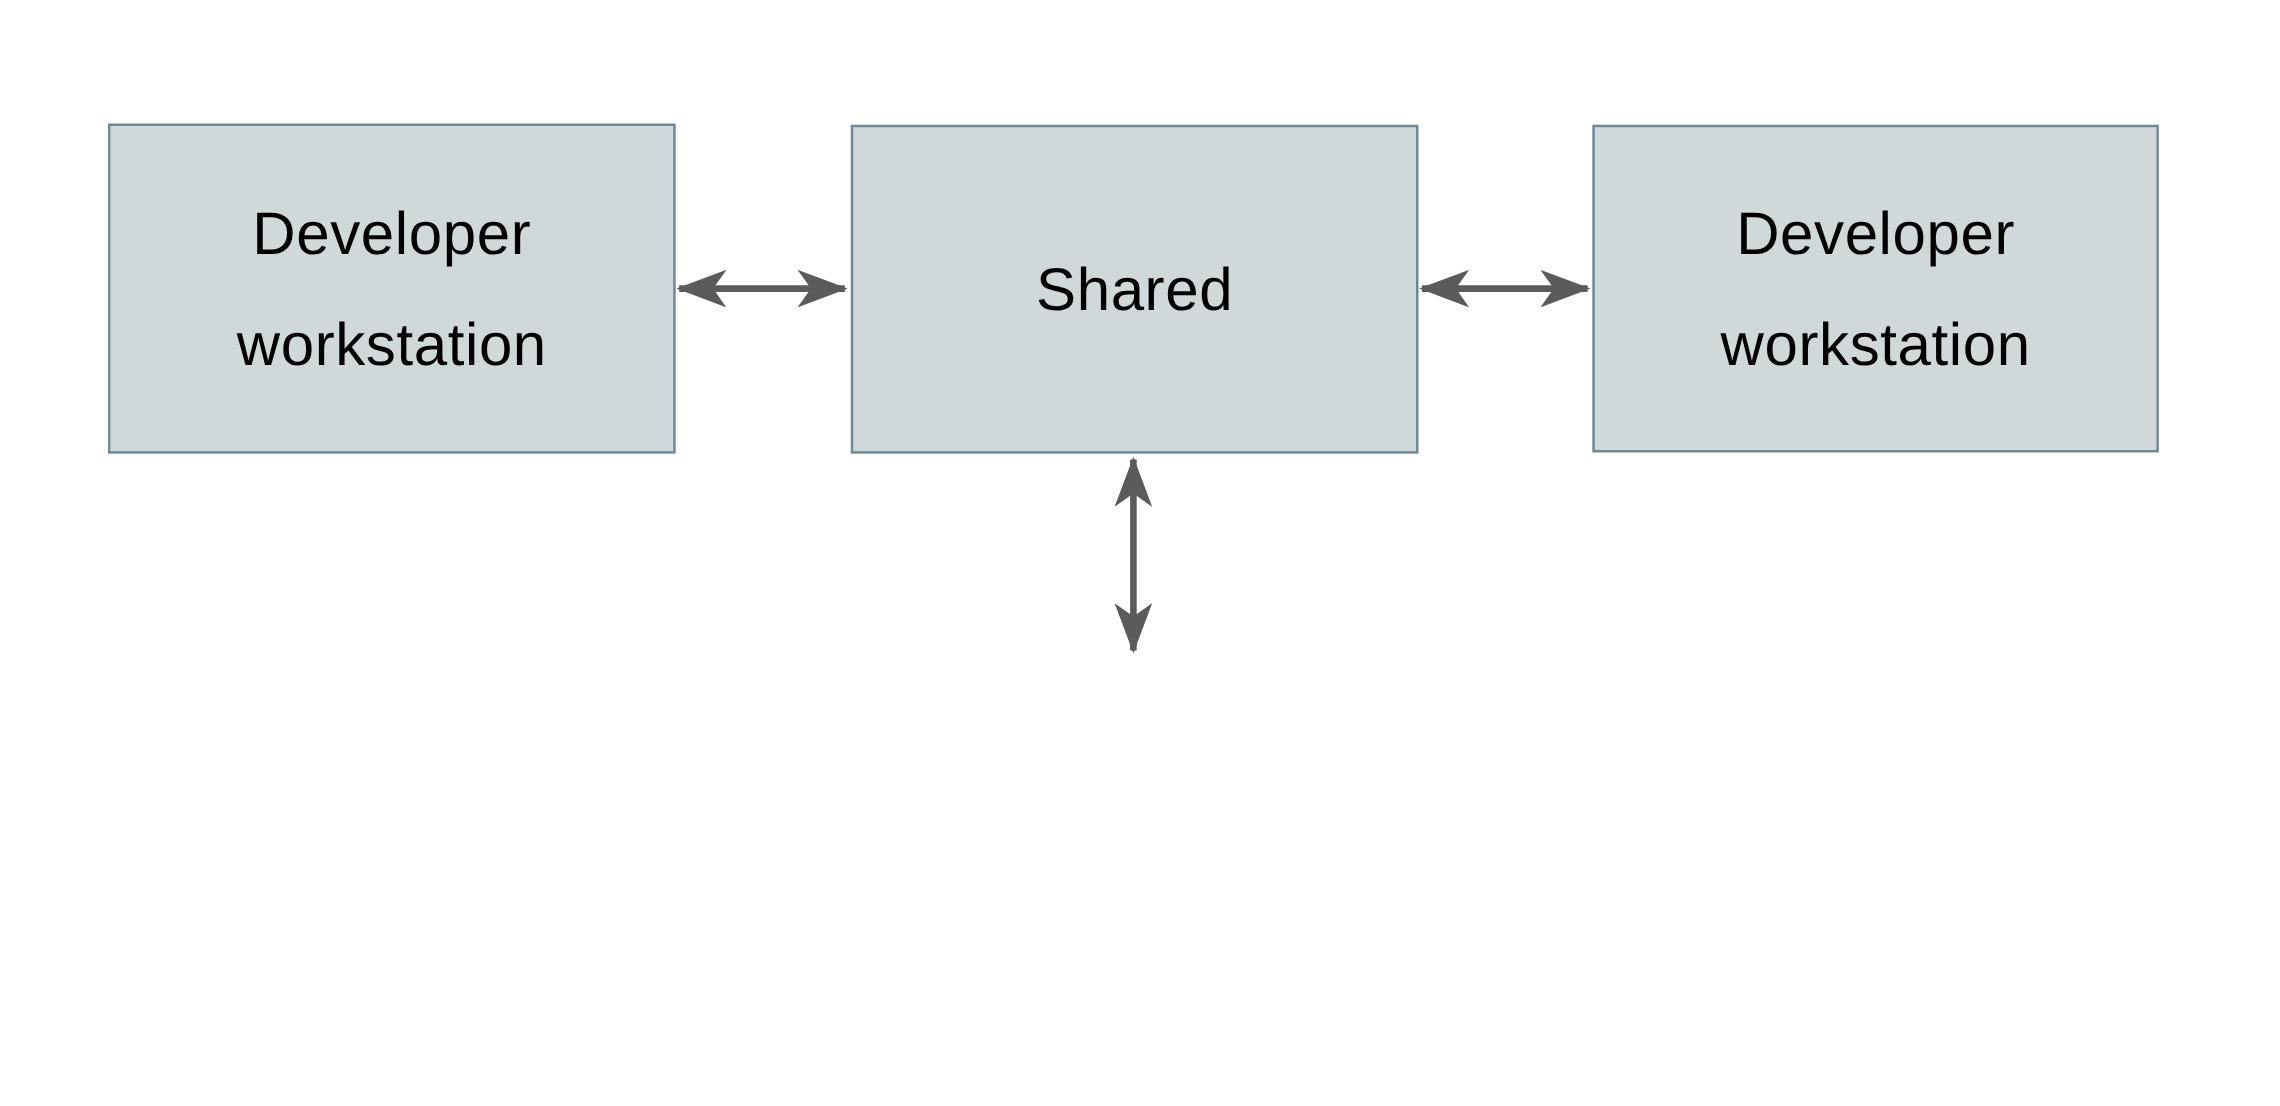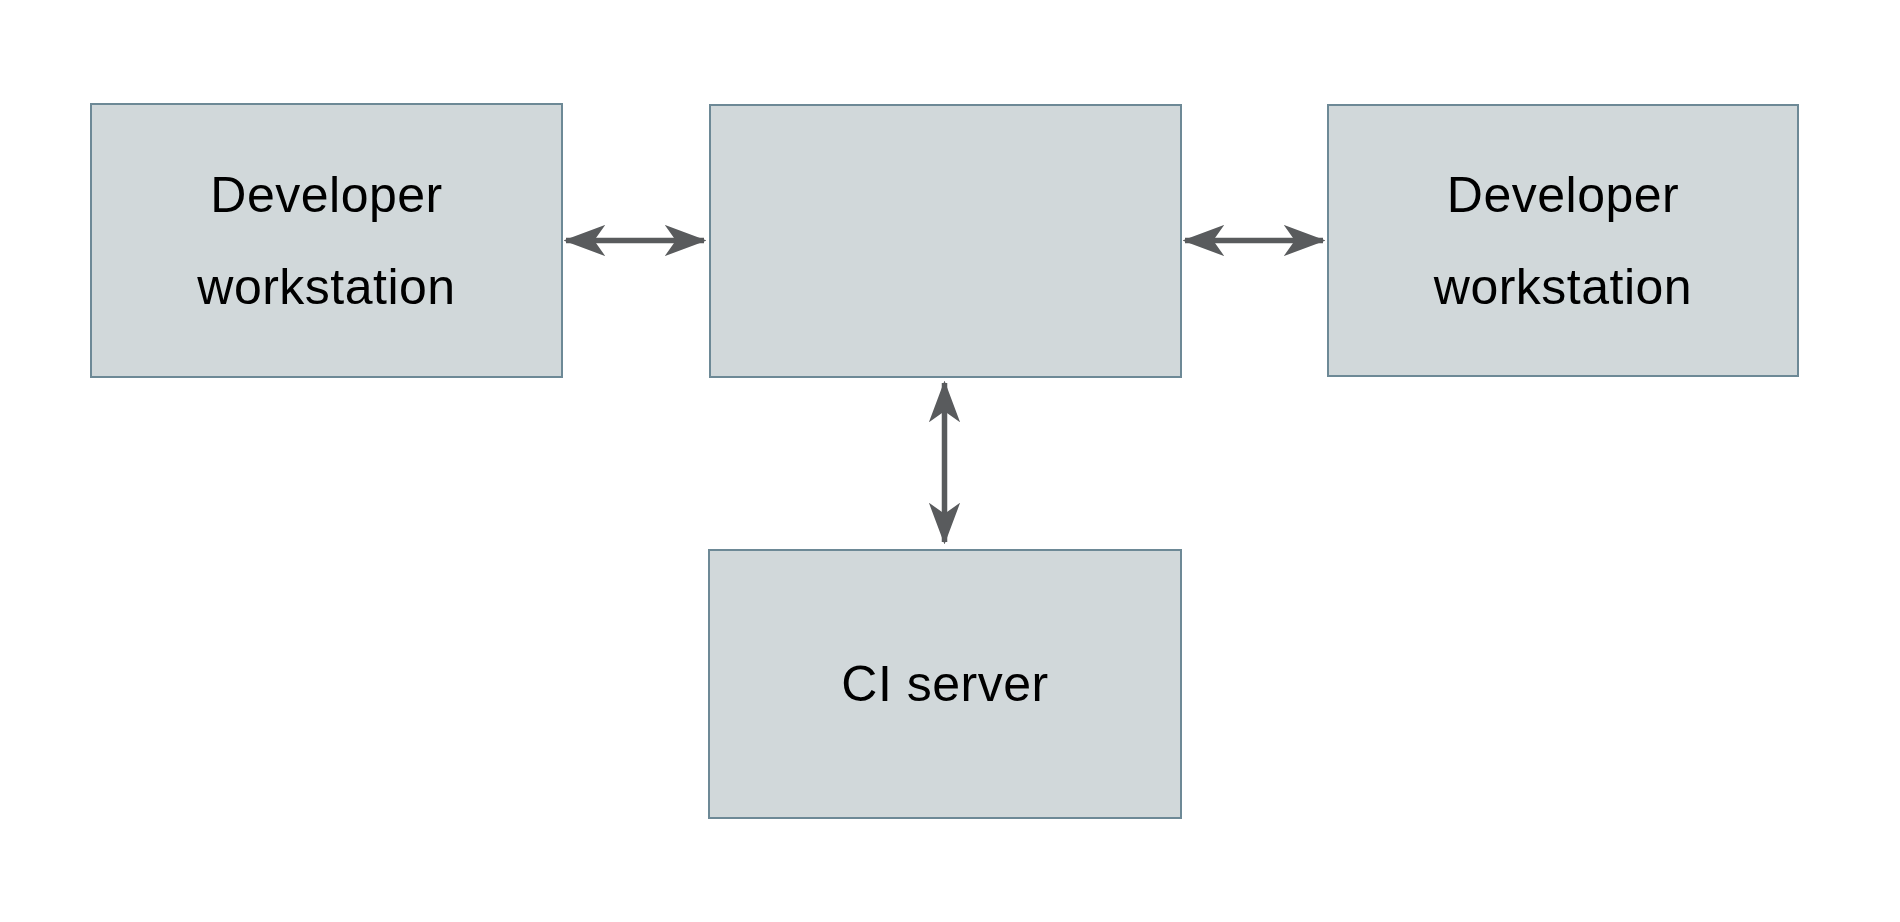--- a/index.html
+++ b/index.html
@@ -56,30 +56,28 @@
 <body>
 
 <div class="canvas">
 
   <div class="node" id="node-dev-left">
     <span class="line">Developer</span>
     <span class="line">workstation</span>
   </div>
 
   <div class="node" id="node-cache">
+    <span class="line">Shared</span>
   </div>
 
   <div class="node" id="node-dev-right">
     <span class="line">Developer</span>
     <span class="line">workstation</span>
   </div>
 
-  <div class="node" id="node-ci">
-    <span class="line">CI server</span>
-  </div>
 
   <svg class="arrow-layer" viewBox="0 0 1900 922" xmlns="http://www.w3.org/2000/svg">
     <defs>
       <marker id="head" viewBox="0 0 12 9" markerWidth="7.6" markerHeight="5.7" refX="11.3" refY="4.5" markerUnits="strokeWidth" orient="auto-start-reverse">
         <path d="M0,0 L12,4.5 L0,9 L3.2,4.5 Z" fill="#595b5d"></path>
       </marker>
     </defs>
     <line x1="566" y1="240.5" x2="704" y2="240.5" marker-start="url(#head)" marker-end="url(#head)"></line>
     <line x1="1185" y1="240.5" x2="1323" y2="240.5" marker-start="url(#head)" marker-end="url(#head)"></line>
     <line x1="944.5" y1="383" x2="944.5" y2="542" marker-start="url(#head)" marker-end="url(#head)"></line>

